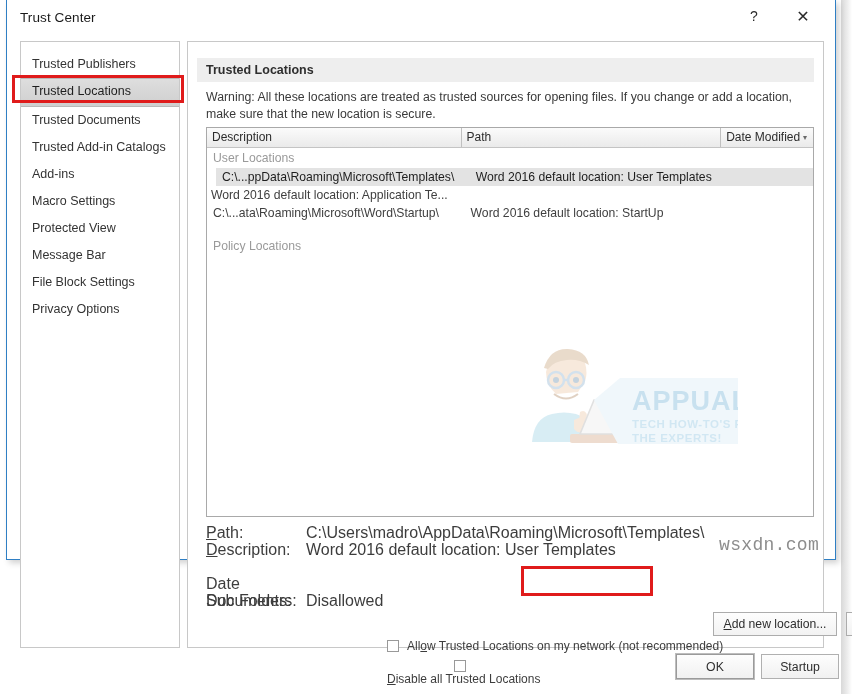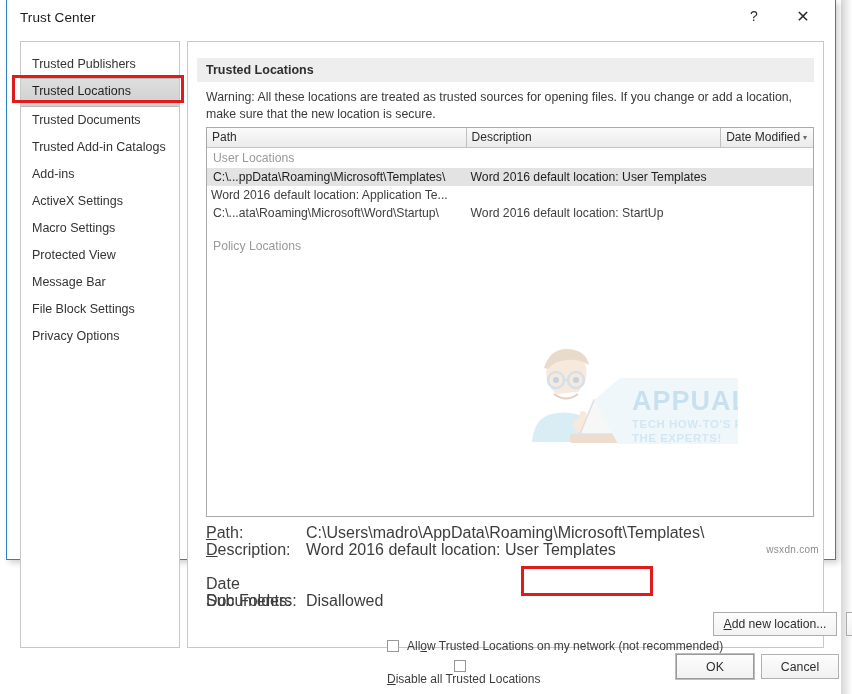--- a/index.html
+++ b/index.html
@@ -204,45 +204,46 @@
     display: flex;
     height: 18px;
     line-height: 18px;
     font-size: 12.2px;
     color: #404040;
     cursor: default;
   }
   .list-row.selected {
     background: #e3e3e3;
     color: #1d1d1d;
+    margin-left: 9px;
   }
   .cell-path { width: 260px; padding-left: 6px; box-sizing: border-box; white-space: nowrap; overflow: hidden; }
   .cell-desc { width: 255px; padding-left: 4px; box-sizing: border-box; white-space: nowrap; overflow: hidden; }
   .cell-date { width: 92px; box-sizing: border-box; }
 
   
   #watermark {
     position: absolute;
     left: 340px;
     top: 296px;
     width: 210px;
     height: 125px;
     opacity: 0.30;
     pointer-events: none;
     z-index: 5;
   }
   #wsxdn {
     position: absolute;
     right: 16px;
     bottom: 4px;
-    font-size: 10px;
+    font-size: 18px;
     color: #8d8d8d;
     letter-spacing: 0.3px;
     z-index: 45;
-    font-family: Liberation Sans, sans-serif;
+    font-family: Liberation Mono, monospace;
   }
 
   
   #details {
     position: absolute;
     left: 18px;
     top: 482px;
     width: 610px;
     font-size: 16px;
     color: #3d3d3d;
@@ -323,42 +324,41 @@
     <button class="titlebtn" id="help-btn">?</button>
     <button class="titlebtn" id="close-btn">✕</button>
   </div>
 
   <div id="sidebar">
     <div class="side-item">Trusted Publishers</div>
     <div class="side-item selected">Trusted Locations</div>
     <div class="side-item">Trusted Documents</div>
     <div class="side-item">Trusted Add-in Catalogs</div>
     <div class="side-item">Add-ins</div>
-    <div class="side-item">ActiveX Settings</div>
     <div class="side-item">Macro Settings</div>
     <div class="side-item">Protected View</div>
     <div class="side-item">Message Bar</div>
     <div class="side-item">File Block Settings</div>
     <div class="side-item">Privacy Options</div>
   </div>
 
   <div id="main">
 
     <div id="panel-header">Trusted Locations</div>
 
     <div id="warning-text">Warning: All these locations are treated as trusted sources for opening files.  If you change or add a location, make sure that the new location is secure.</div>
 
     <div id="listview">
 
       <div id="col-headers">
+        <div class="colhdr" id="colhdr-desc">
+          <span>Description</span>
+        </div>
         <div class="colhdr" id="colhdr-path">
           <span>Path</span>
-        </div>
-        <div class="colhdr" id="colhdr-desc">
-          <span>Description</span>
         </div>
         <div class="colhdr" id="colhdr-date">
           <span>Date Modified</span>
           <span class="sortarrow">▾</span>
         </div>
       </div>
 
       <div class="group-label">User Locations</div>
 
       <div class="list-row selected">
@@ -434,19 +434,19 @@
       <div class="checkbox"></div>
       <div>All<u class="acc">o</u>w Trusted Locations on my network (not recommended)</div>
     </div>
     <div class="checkrow" id="chk-disable-row">
       <div class="checkbox"></div>
       <div><u class="acc">D</u>isable all Trusted Locations</div>
     </div>
   </div>
 
   <button id="btn-ok">OK</button>
-  <button id="btn-cancel">Cancel</button>
+  <button id="btn-cancel">Startup</button>
 
   <div id="wsxdn">wsxdn.com</div>
 </div>
 
 <div class="redbox" id="redbox-sidebar"></div>
 <div class="redbox" id="redbox-addloc"></div>
 
 </body></html>

